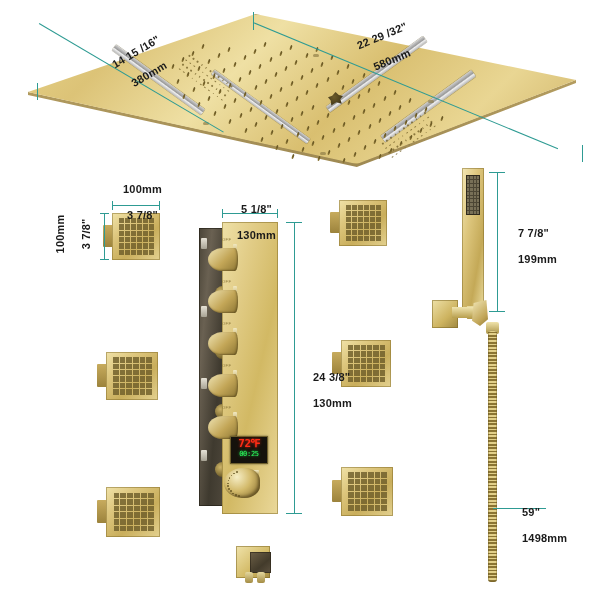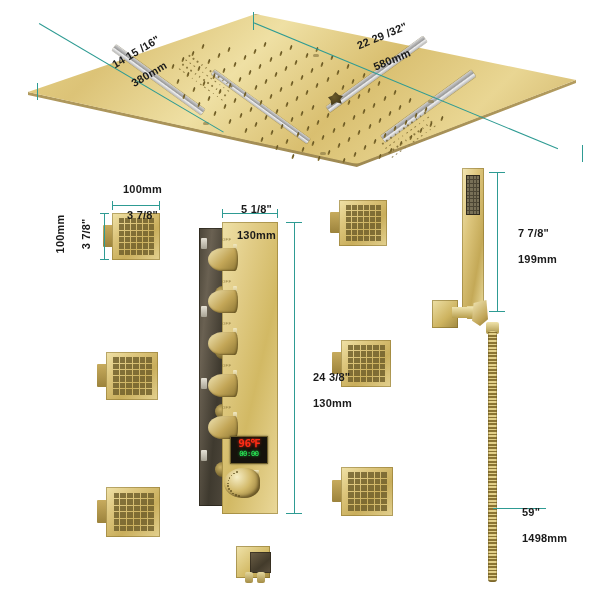--- a/index.html
+++ b/index.html
@@ -802,23 +802,23 @@
       <span class="cap"></span>
     </div>
     <div class="handle" style="top:190px;">
       <span class="off">OFF</span>
       <span class="lever"></span>
       <span class="cap"></span>
     </div>
 
     <div class="display">
       <div class="temp">
-        <span>96</span><span>℉</span>
+        <span>72</span><span>℉</span>
       </div>
-      <div class="sub">00:00</div>
+      <div class="sub">00:25</div>
     </div>
 
     <div class="knob">
       <span class="stub"></span>
       <span class="disc"></span>
       <span class="dots" id="knobDots">
           <i style="left: 14.2697px; top: 27.1073px;"></i>
           <i style="left: 11.1063px; top: 26.1017px;"></i>
           <i style="left: 8.29416px; top: 24.5305px;"></i>
           <i style="left: 5.9765px; top: 22.4738px;"></i>

